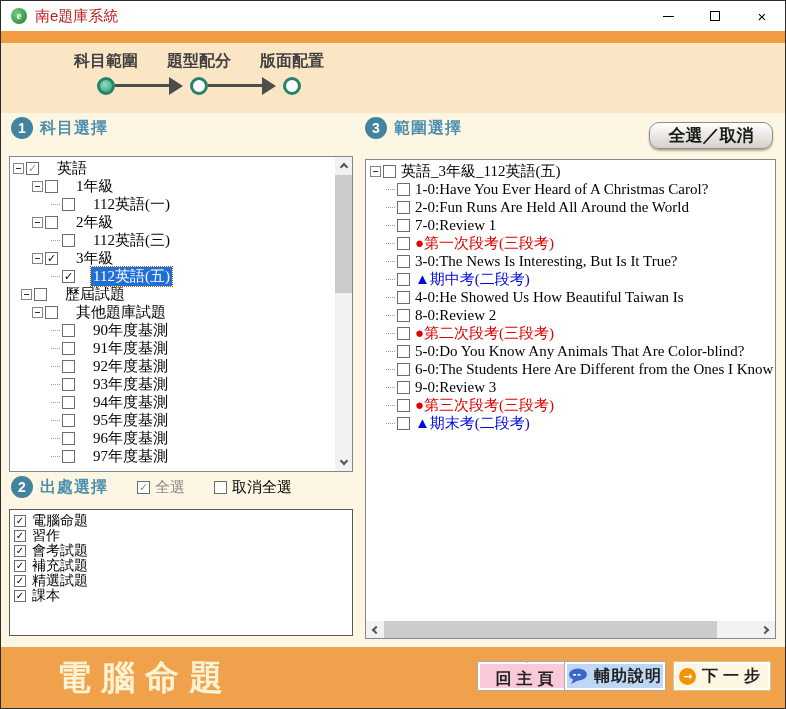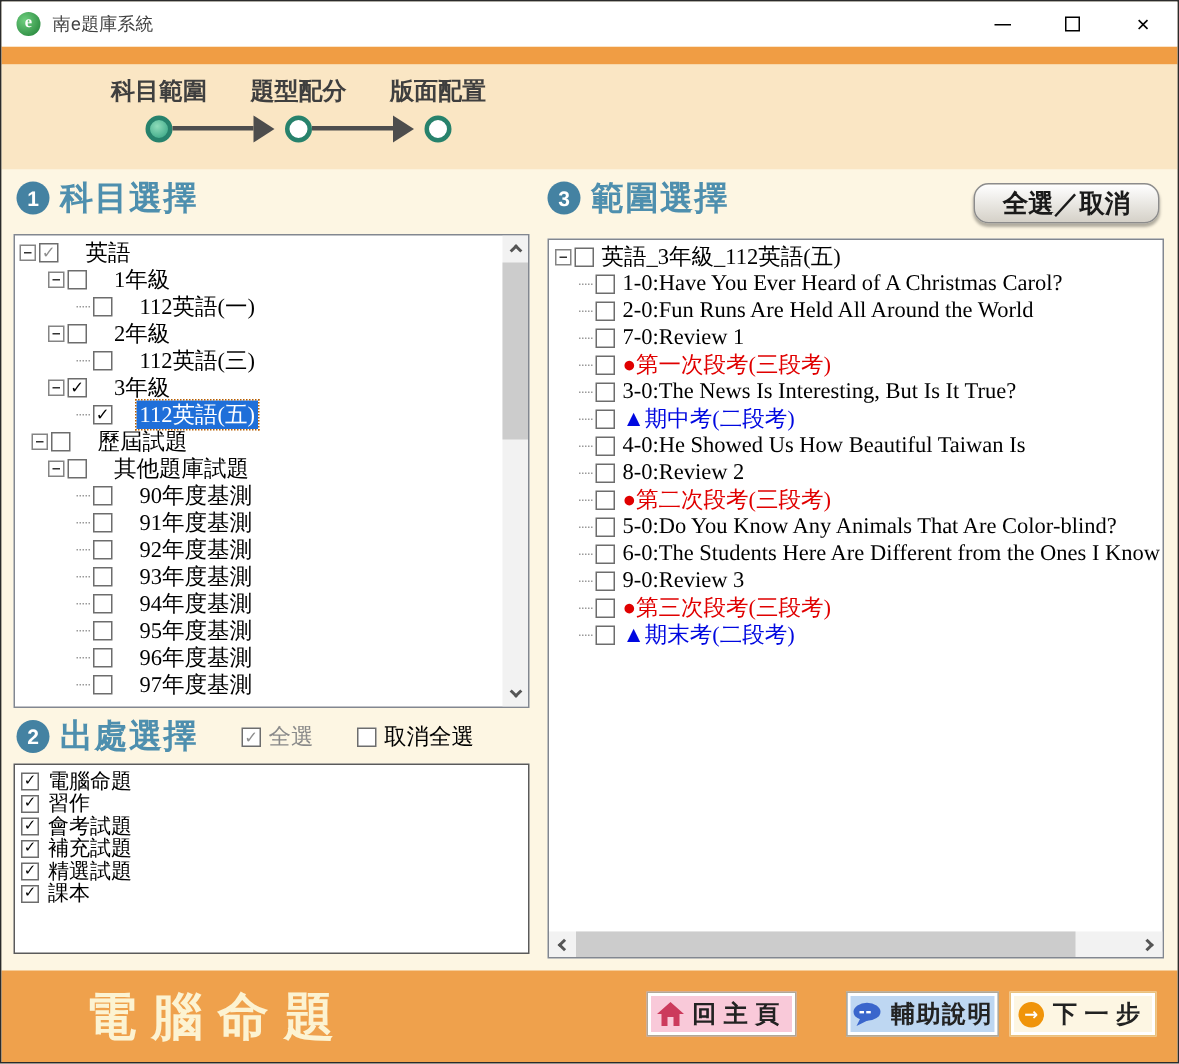--- a/index.html
+++ b/index.html
@@ -4,21 +4,21 @@
 <style>
   html,body{margin:0;padding:0;background:#888;}
   *{box-sizing:border-box;}
   .window{position:relative;width:786px;height:709px;background:#fdf6e3;border:1px solid #2b2b2b;
           font-family:"Liberation Sans",sans-serif;overflow:hidden;}
 
   
   .titlebar{position:relative;height:30px;background:#ffffff;display:flex;align-items:center;}
   .app-icon{width:16px;height:16px;border-radius:50%;background:radial-gradient(circle at 35% 35%,#6fcf7f,#1d7c33);
             color:#fff;font:bold 11px "Liberation Serif",serif;text-align:center;line-height:15px;margin:0 8px 0 10px;}
-  .title-text{font-size:12px;color:#404040;font-family:Liberation Mono, monospace;}
+  .title-text{font-size:15px;color:#b91c1c;}
   .win-controls{position:absolute;right:8px;top:0;height:30px;display:flex;gap:17px;}
   .win-btn{width:30px;height:30px;display:flex;align-items:center;justify-content:center;cursor:default;}
   .ico-min{width:11px;height:0;border-top:1px solid #000;}
   .ico-max{width:10px;height:10px;border:1px solid #000;}
   .ico-close{font-size:15px;color:#000;line-height:1;}
 
   
   .strip{height:12px;background:#f09d44;}
   .band{position:relative;height:70px;background:#fae6c4;}
   .step-label{position:absolute;top:8px;width:84px;text-align:center;font-weight:bold;font-size:16px;color:#3f3f3f;}
@@ -27,21 +27,21 @@
   .step-circle.filled{background:radial-gradient(circle at 40% 35%,#8fdcba,#2f9f7f);}
   .arrow-line{position:absolute;top:41px;height:3px;background:#4d4d4d;}
   .arrow-head{position:absolute;top:34px;width:0;height:0;border-top:9px solid transparent;
               border-bottom:9px solid transparent;border-left:14px solid #4d4d4d;}
 
   
   .content{position:relative;height:534px;background:#fdf6e3;}
   .sec-head{position:absolute;display:flex;align-items:center;gap:7px;}
   .num-circle{width:22px;height:22px;border-radius:50%;background:#4482a2;color:#fff;
               font:bold 14px "Liberation Sans",sans-serif;text-align:center;line-height:22px;}
-  .sec-title{font-weight:bold;font-size:22px;color:#4e8fae;letter-spacing:1px;}
+  .sec-title{font-weight:bold;font-size:16px;color:#4e8fae;letter-spacing:1px;}
 
   .panel{position:absolute;background:#fff;border:1px solid #828790;overflow:hidden;}
   #subject-tree-box{left:8px;top:43px;width:344px;height:316px;}
   #subject-tree{position:absolute;left:0;top:2px;right:18px;bottom:0;overflow:hidden;}
   #source-box{left:8px;top:396px;width:344px;height:127px;border-color:#5a5a5a;padding:3px 4px;}
   #range-box{left:364px;top:46px;width:411px;height:480px;}
   #range-tree{position:absolute;left:2px;top:2px;right:0;bottom:17px;overflow:hidden;}
 
   
   .trow{display:flex;align-items:center;height:18px;white-space:nowrap;cursor:default;}
@@ -86,21 +86,21 @@
   .chev.down{transform:rotate(225deg);margin-bottom:3px;}
   .chev.left{transform:rotate(-45deg);margin-left:3px;}
   .chev.right{transform:rotate(135deg);margin-right:3px;}
 
   
   .footer{position:relative;height:63px;background:#efa14c;}
   .brand{position:absolute;left:56px;top:8px;font-size:34px;font-weight:bold;letter-spacing:10px;color:#fcf3d2;}
   .f-btn{position:absolute;top:14px;height:30px;display:flex;align-items:center;justify-content:center;gap:6px;
          border:1px solid #b0a898;box-shadow:inset 0 0 0 2px #fff;
          font:bold 16px "Liberation Serif",serif;color:#222;cursor:default;}
-  #btn-home{left:430px;width:100px;background:#f9c9d9;letter-spacing:5px;}
+  #btn-home{left:476px;width:100px;background:#f9c9d9;letter-spacing:5px;flex-direction:column;}
   #btn-help{left:563px;width:102px;background:#bed7f2;letter-spacing:1px;}
   #btn-next{left:672px;width:98px;background:#fdf6e3;border-color:#e9c27e;letter-spacing:5px;}
   .next-circle{width:17px;height:17px;border-radius:50%;background:#f0940a;color:#fff;
                font:bold 11px "DejaVu Sans",sans-serif;line-height:17px;text-align:center;letter-spacing:0;}
 </style>
 </head>
 <body>
 
 <div class="window">
 

